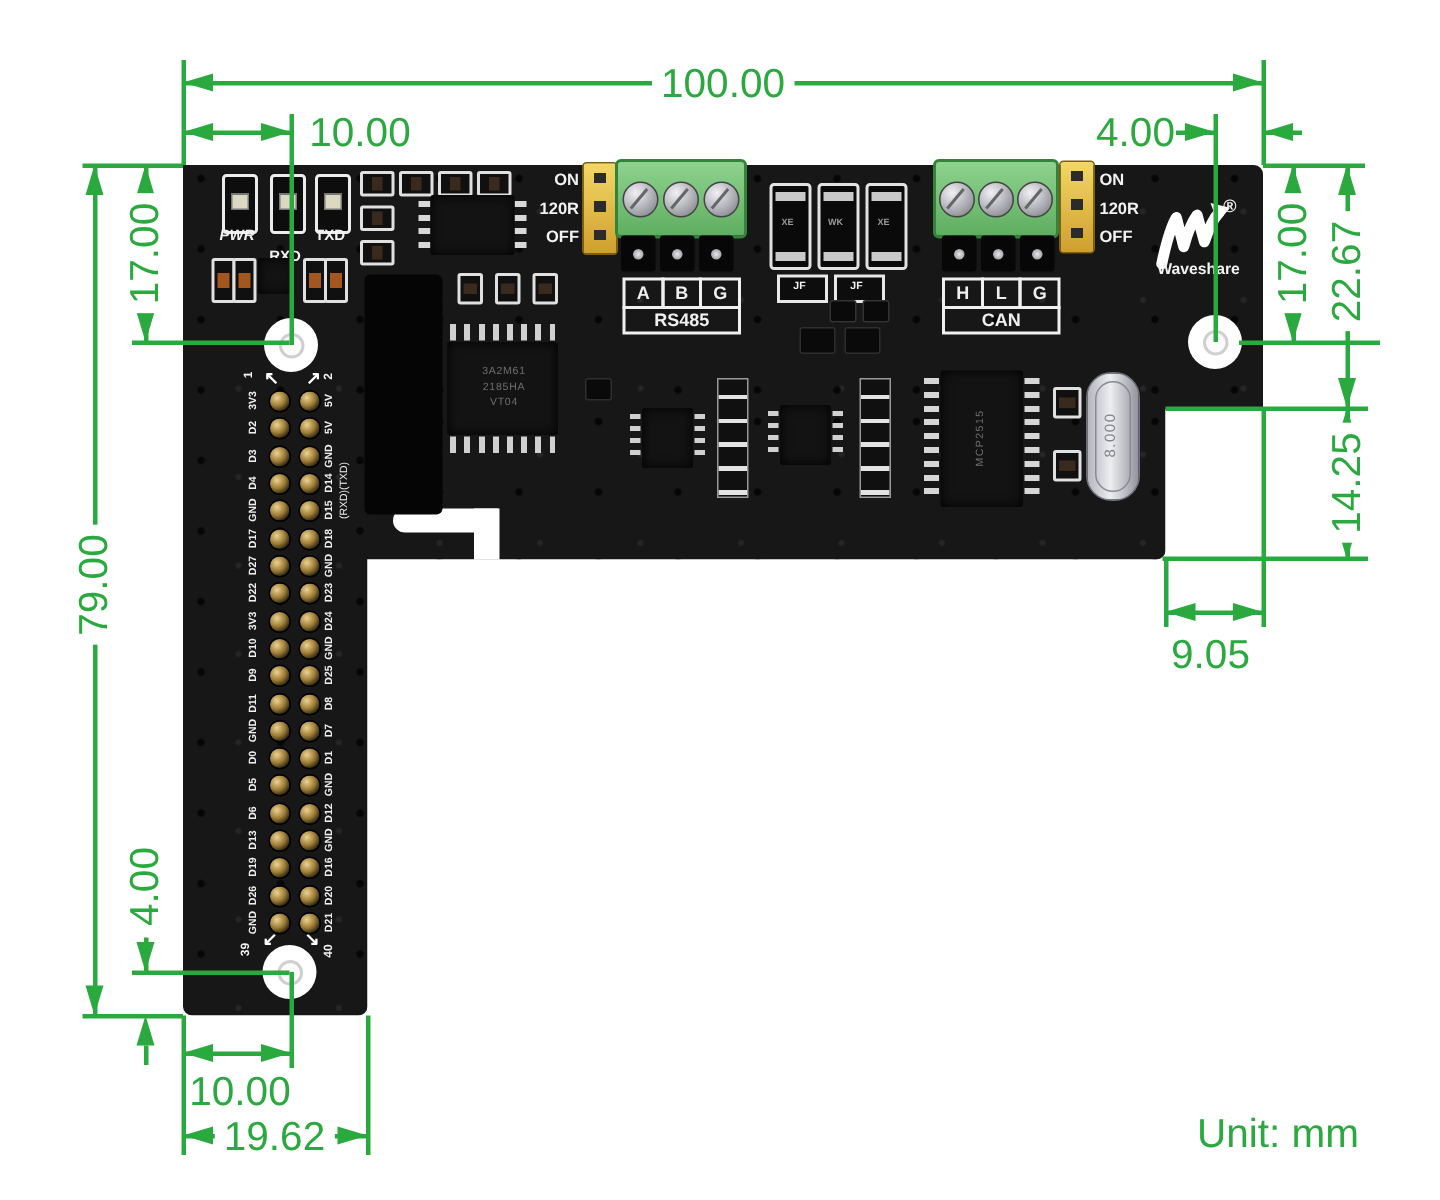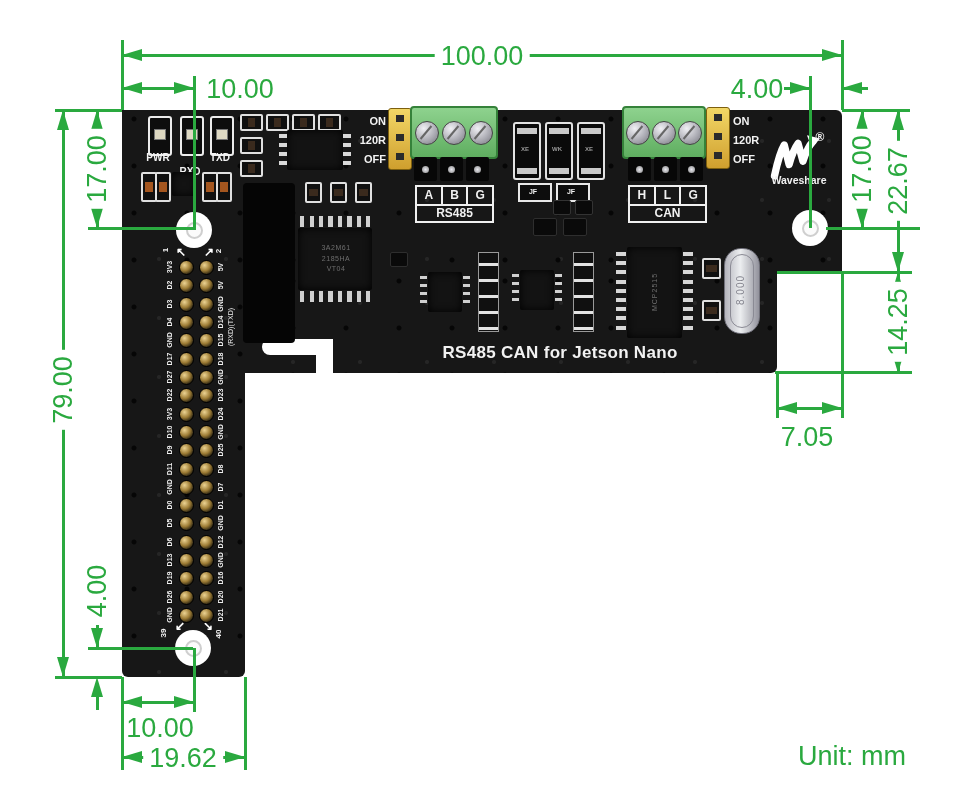--- a/index.html
+++ b/index.html
@@ -83,21 +83,21 @@
   <div class="hole" style="left:792px;top:210px;">
       <i></i>
     </div>
   <div class="hole" style="left:175px;top:630px;">
       <i></i>
     </div>
 
   <div class="led" style="left:148px;top:116px;"></div>
   <div class="led" style="left:180px;top:116px;"></div>
   <div class="led" style="left:210px;top:116px;"></div>
-  <div class="sk" style="left:158px;top:158px;font-size:10px;">PWR</div>
+  <div class="sk" style="left:158px;top:158px;font-size:10px;font-style:italic;">PWR</div>
   <div class="sk" style="left:190px;top:172px;font-size:10px;">RXD</div>
   <div class="sk" style="left:220px;top:158px;font-size:10px;">TXD</div>
 
   <div class="resH" style="left:240px;top:114px;width:19px;height:13px;"></div>
   <div class="resH" style="left:266px;top:114px;width:19px;height:13px;"></div>
   <div class="resH" style="left:292px;top:114px;width:19px;height:13px;"></div>
   <div class="resH" style="left:318px;top:114px;width:19px;height:13px;"></div>
   <div class="resH" style="left:240px;top:137px;width:19px;height:13px;"></div>
   <div class="resH" style="left:240px;top:160px;width:19px;height:13px;"></div>
 
@@ -211,21 +211,20 @@
   <div class="pins" style="left:616px;top:252px;width:10px;height:82px;background:repeating-linear-gradient(180deg,#d6d6d6 0 4px,transparent 4px 9.2px);"></div>
   <div class="pins" style="left:683px;top:252px;width:10px;height:82px;background:repeating-linear-gradient(180deg,#d6d6d6 0 4px,transparent 4px 9.2px);"></div>
   <div class="chip" style="left:627px;top:247px;width:55px;height:91px;"></div>
   <div class="sk rot" style="left:654px;top:292px;font-size:7px;color:#6e6e6e;font-weight:normal;letter-spacing:1px;">MCP2515</div>
 
   <div class="resV" style="left:702px;top:258px;width:15px;height:17px;"></div>
   <div class="resV" style="left:702px;top:300px;width:15px;height:17px;"></div>
   <div class="xtal" style="left:724px;top:248px;"></div>
   <div class="sk rot" style="left:741px;top:290px;font-size:10px;color:#84848e;font-weight:normal;letter-spacing:1px;">8.000</div>
 
-  <div class="sk" style="left:560px;top:352px;font-size:17px;letter-spacing:.3px;">RS485 CAN for Jetson Nano</div>
 
   <div class="sk rot" style="left:166px;top:250px;font-size:8px;">1</div>
   <div class="warrow" style="left:181px;top:252px;">↖</div>
   <div class="warrow" style="left:209px;top:252px;">↗</div>
   <div class="sk rot" style="left:219px;top:251px;font-size:8px;">2</div>
   <div class="sk rot" style="left:164px;top:633px;font-size:8px;">39</div>
   <div class="warrow" style="left:180px;top:626px;">↙</div>
   <div class="warrow" style="left:208px;top:626px;">↘</div>
   <div class="sk rot" style="left:219px;top:634px;font-size:8px;">40</div>
   <div class="sk rot" style="left:230px;top:327px;font-size:7px;font-weight:normal;">(RXD)(TXD)</div>
@@ -374,21 +373,21 @@
   <div class="dtxt rot" style="left:898px;top:181px;">22.67</div>
 
   <div class="gl" style="left:897px;top:272px;width:3px;height:101px;"></div>
   <div class="arrU" style="left:892px;top:272px;"></div>
   <div class="arrD" style="left:892px;top:353px;"></div>
   <div class="dtxt rot" style="left:898px;top:322px;">14.25</div>
 
   <div class="gl" style="left:777px;top:407px;width:65px;height:3px;"></div>
   <div class="arrL" style="left:777px;top:402px;"></div>
   <div class="arrR" style="left:822px;top:402px;"></div>
-  <div class="dtxt nobg" style="left:807px;top:437px;">7.05</div>
+  <div class="dtxt nobg" style="left:807px;top:437px;">9.05</div>
 
   <div class="gl" style="left:122px;top:701px;width:72px;height:3px;"></div>
   <div class="arrL" style="left:122px;top:696px;"></div>
   <div class="arrR" style="left:174px;top:696px;"></div>
   <div class="dtxt nobg" style="left:160px;top:728px;">10.00</div>
 
   <div class="gl" style="left:122px;top:756px;width:123px;height:3px;"></div>
   <div class="arrL" style="left:122px;top:751px;"></div>
   <div class="arrR" style="left:225px;top:751px;"></div>
   <div class="dtxt" style="left:183px;top:758px;">19.62</div>

